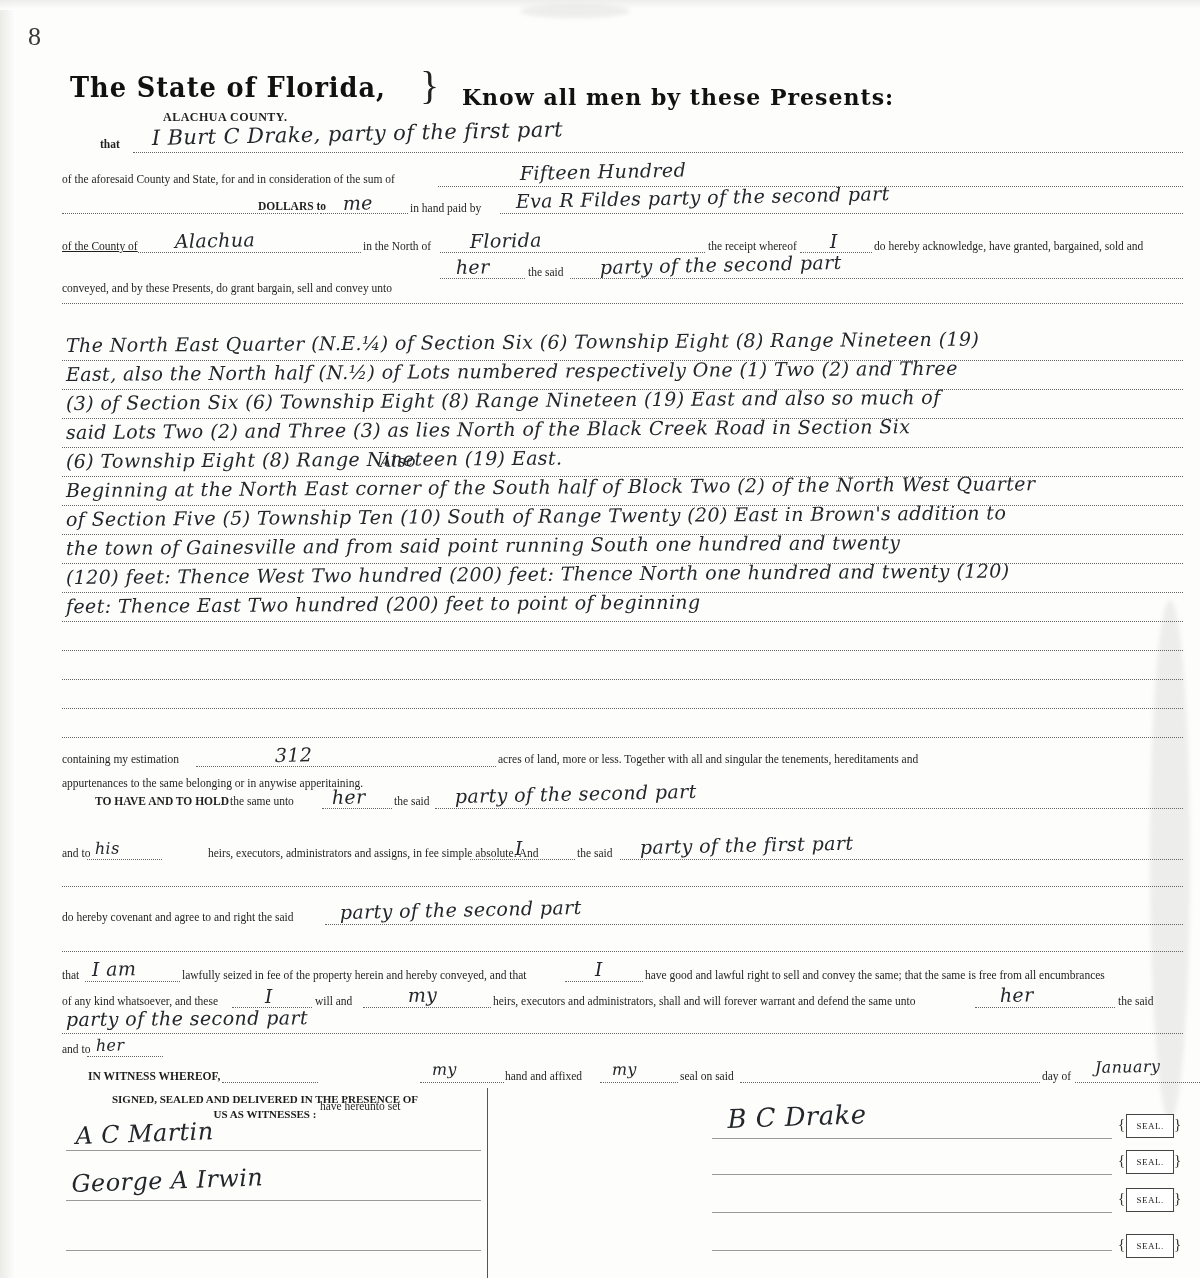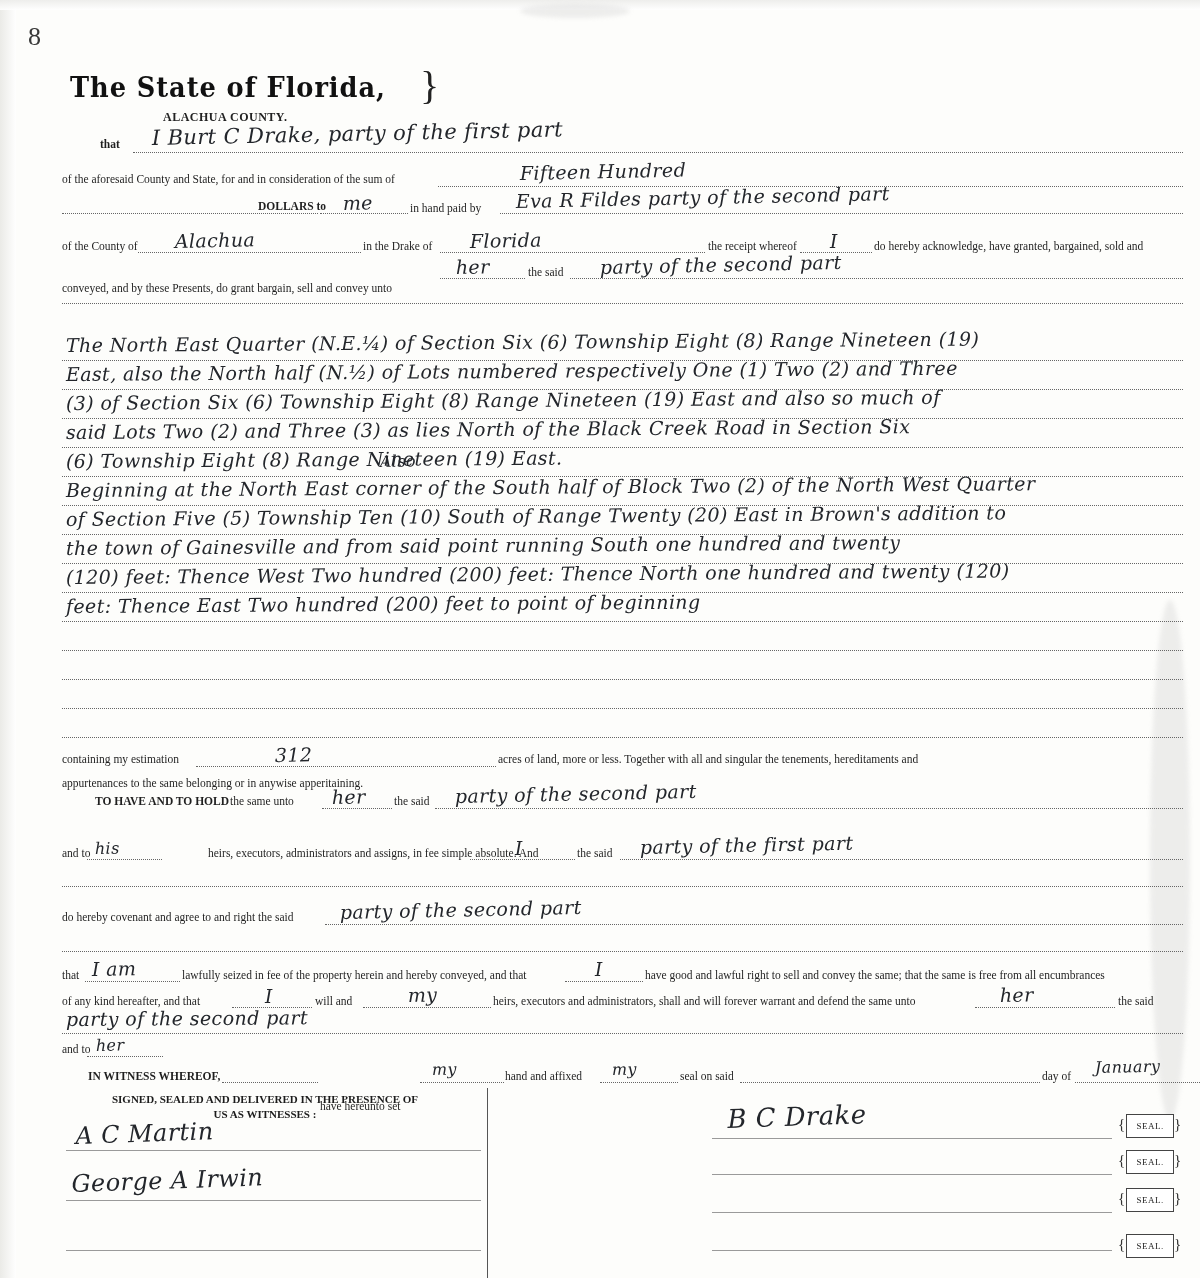--- a/index.html
+++ b/index.html
@@ -163,42 +163,43 @@
 
   <div class="scan-edge-left"></div>
   <div class="scan-edge-top"></div>
   <div class="smudge" style="left:520px; top:4px; width:110px; height:14px;"></div>
   <div class="smudge" style="left:1150px; top:600px; width:40px; height:520px;"></div>
 
   <div class="page-number">8</div>
 
   <div class="title-state blackletter">The State of Florida,</div>
   <div class="brace">}</div>
+  <div class="title-know blackletter">Know all men by these Presents:</div>
   <div class="county-label">ALACHUA COUNTY.</div>
 
   <div class="ptext bold" style="left:100px; top:138px;">that</div>
   <div class="rule dotted" style="left:133px; top:152px; width:1050px;"></div>
   <div class="hand big" style="left:152px; top:126px;">I Burt C Drake,  party of the first part</div>
 
   <div class="ptext" style="left:62px; top:173px;">of the aforesaid County and State, for and in consideration of the sum of</div>
   <div class="rule dotted" style="left:438px; top:186px; width:745px;"></div>
   <div class="hand med" style="left:520px; top:162px;">Fifteen Hundred</div>
 
   <div class="ptext bold" style="left:258px; top:200px;">DOLLARS to</div>
   <div class="rule dotted" style="left:62px; top:213px; width:256px;"></div>
   <div class="rule dotted" style="left:320px; top:213px; width:88px;"></div>
   <div class="hand med" style="left:343px; top:192px;">me</div>
   <div class="ptext" style="left:410px; top:202px;">in hand paid by</div>
   <div class="rule dotted" style="left:500px; top:213px; width:683px;"></div>
   <div class="hand med" style="left:516px; top:190px;">Eva R Fildes  party of the second part</div>
 
-  <div class="ptext" style="left:62px; top:240px;">of the County of</div>
+  <div class="ptext" style="left:62px; top:240px;text-decoration:underline;">of the County of</div>
   <div class="rule dotted" style="left:138px; top:252px; width:223px;"></div>
   <div class="hand med" style="left:175px; top:230px;">Alachua</div>
-  <div class="ptext" style="left:363px; top:240px;">in the Drake of</div>
+  <div class="ptext" style="left:363px; top:240px;">in the North of</div>
   <div class="rule dotted" style="left:440px; top:252px; width:265px;"></div>
   <div class="hand med" style="left:470px; top:230px;">Florida</div>
   <div class="ptext" style="left:708px; top:240px;">the receipt whereof</div>
   <div class="rule dotted" style="left:800px; top:252px; width:72px;"></div>
   <div class="hand med" style="left:830px; top:230px;">I</div>
   <div class="ptext" style="left:874px; top:240px;">do hereby acknowledge, have granted, bargained, sold and</div>
 
   <div class="ptext" style="left:62px; top:282px;">conveyed, and by these Presents, do grant bargain, sell and convey unto</div>
   <div class="rule dotted" style="left:440px; top:278px; width:85px;"></div>
   <div class="hand med" style="left:456px; top:256px;">her</div>
@@ -278,21 +279,21 @@
   <div class="rule dotted" style="left:62px; top:951px; width:1121px;"></div>
 
   <div class="ptext" style="left:62px; top:969px;">that</div>
   <div class="rule dotted" style="left:85px; top:981px; width:95px;"></div>
   <div class="hand med" style="left:92px; top:958px;">I am</div>
   <div class="ptext" style="left:182px; top:969px;">lawfully seized in fee of the property herein and hereby conveyed, and that</div>
   <div class="rule dotted" style="left:565px; top:981px; width:78px;"></div>
   <div class="hand med" style="left:595px; top:958px;">I</div>
   <div class="ptext" style="left:645px; top:969px;">have good and lawful right to sell and convey the same; that the same is free from all encumbrances</div>
 
-  <div class="ptext" style="left:62px; top:995px;">of any  kind hereafter, and that</div>
+  <div class="ptext" style="left:62px; top:995px;">of any  kind whatsoever, and these</div>
   <div class="rule dotted" style="left:232px; top:1007px; width:80px;"></div>
   <div class="hand med" style="left:265px; top:985px;">I</div>
   <div class="ptext" style="left:315px; top:995px;">will and</div>
   <div class="rule dotted" style="left:363px; top:1007px; width:128px;"></div>
   <div class="hand med" style="left:408px; top:984px;">my</div>
   <div class="ptext" style="left:493px; top:995px;">heirs, executors and administrators, shall and will forever warrant and defend the same unto</div>
   <div class="rule dotted" style="left:975px; top:1007px; width:140px;"></div>
   <div class="hand med" style="left:1000px; top:984px;">her</div>
   <div class="ptext" style="left:1118px; top:995px;">the said</div>
 

